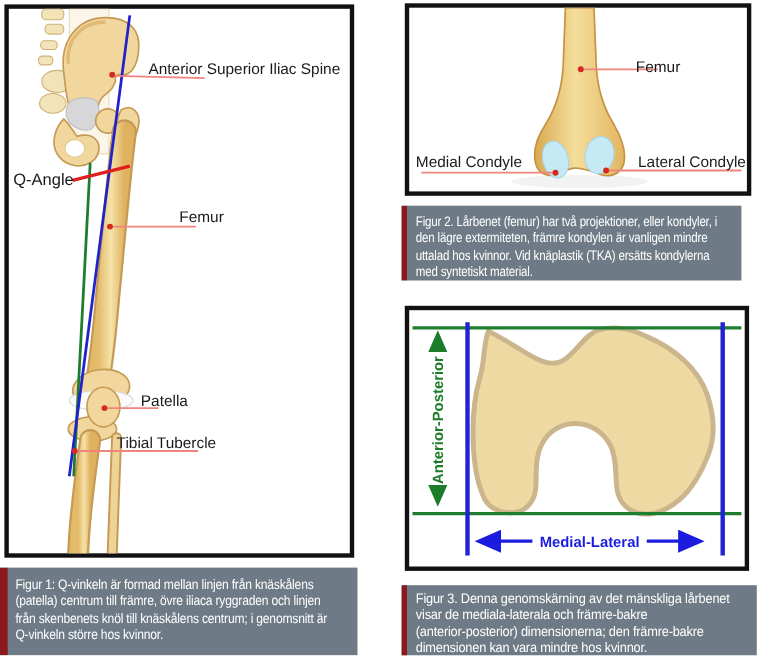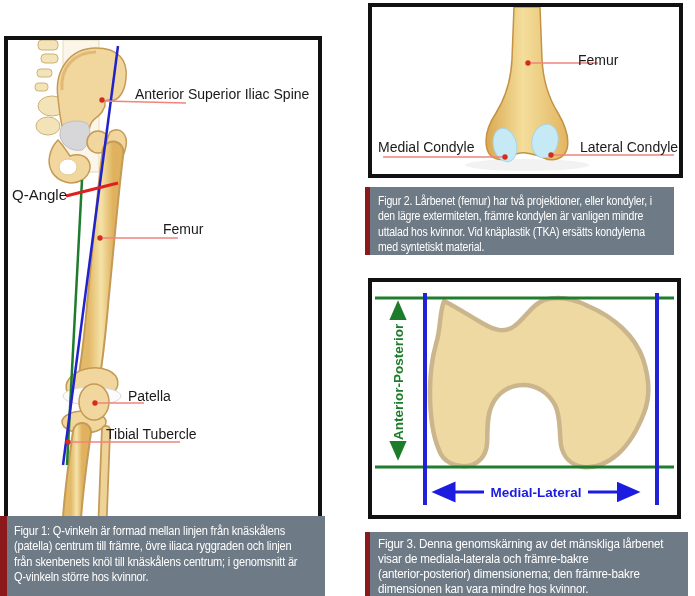--- a/index.html
+++ b/index.html
@@ -13,21 +13,21 @@
   .cap-line{white-space:nowrap;}
   svg{position:absolute;left:0;top:0;display:block;}
   svg text{font-family:"Liberation Sans",sans-serif;}
   .anat-label{font-size:14px;fill:#1a1a1a;}
 </style>
 </head>
 <body>
 
 <div id="screen">
 
-  <div class="panel" style="left:4px;top:4px;width:310px;height:495px;margin-top:32px;">
+  <div class="panel" style="left:4px;top:4px;width:310px;height:495px;">
     <svg width="310" height="495" viewBox="0 0 310 495">
       <defs>
         <linearGradient id="bg1" x1="0" y1="0" x2="1" y2="0">
           <stop offset="0" stop-color="#E3BA69"></stop>
             <stop offset="0.5" stop-color="#F5E2A8"></stop>
             <stop offset="1" stop-color="#E0B25F"></stop>
         </linearGradient>
       </defs>
 
       <g>

